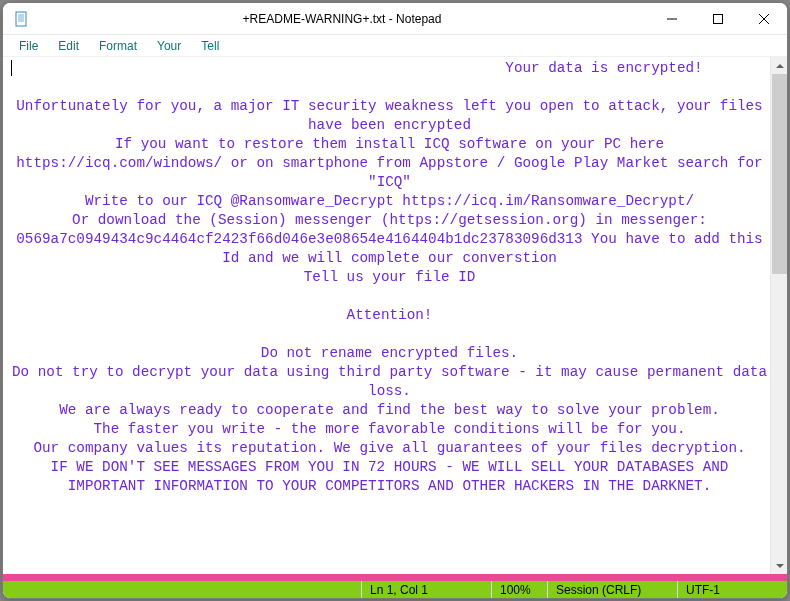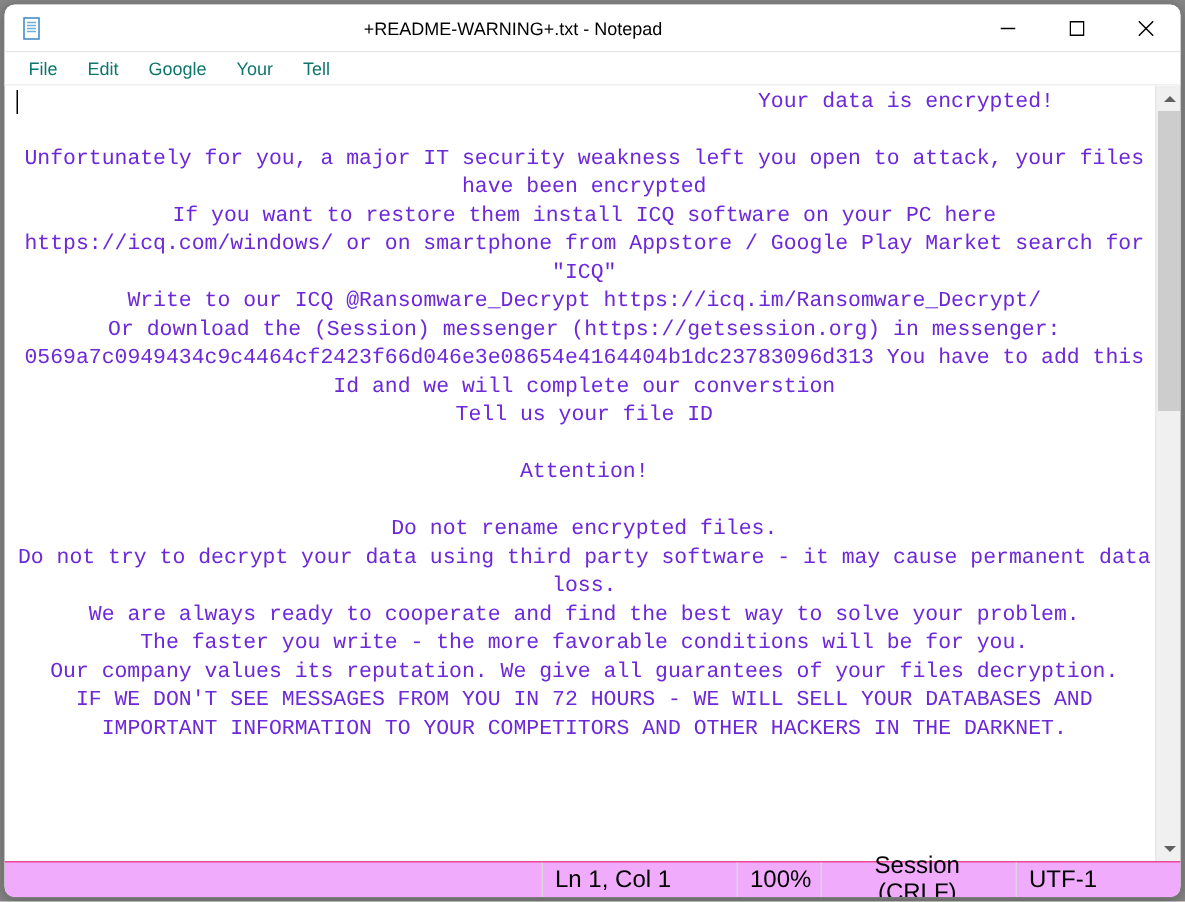--- a/index.html
+++ b/index.html
@@ -118,25 +118,25 @@
       position: absolute;
       top: 17px;
       left: 1px;
       width: 15px;
       height: 200px;
       background: #cdcdcd;
       cursor: pointer;
     }
     .statusbar {
       height: 24px;
-      background: #f0abfc;
-      border-top: 1px solid #ec4899;
-      display: flex;
-      align-items: center;
-      font-size: 16px;
+      background: #84cc16;
+      border-top: 7px solid #ec4899;
+      display: flex;
+      align-items: center;
+      font-size: 12px;
       color: #000;
     }
     .status-cell {
       padding: 0 10px 0 8px;
       border-left: 1px solid #d8d8d8;
       height: 100%;
       display: flex;
       align-items: center;
     }
     .status-spacer { flex: 1; }
@@ -172,21 +172,21 @@
             <line x1="0" y1="0" x2="10" y2="10" stroke="#000" stroke-width="1"></line>
             <line x1="10" y1="0" x2="0" y2="10" stroke="#000" stroke-width="1"></line>
           </svg>
       </div>
     </div>
   </div>
 
   <div class="menubar">
     <span class="menu-item">File</span>
     <span class="menu-item">Edit</span>
-    <span class="menu-item">Google</span>
+    <span class="menu-item">Format</span>
     <span class="menu-item">Your</span>
     <span class="menu-item">Tell</span>
   </div>
 
   <div class="content-wrap">
     <div class="content"><span class="caret"></span>                                                  Your data is encrypted!
 
 Unfortunately for you, a major IT security weakness left you open to attack, your files have been encrypted
 If you want to restore them install ICQ software on your PC here https://icq.com/windows/ or on smartphone from Appstore / Google Play Market search for "ICQ"
 Write to our ICQ @Ransomware_Decrypt https://icq.im/Ransomware_Decrypt/

